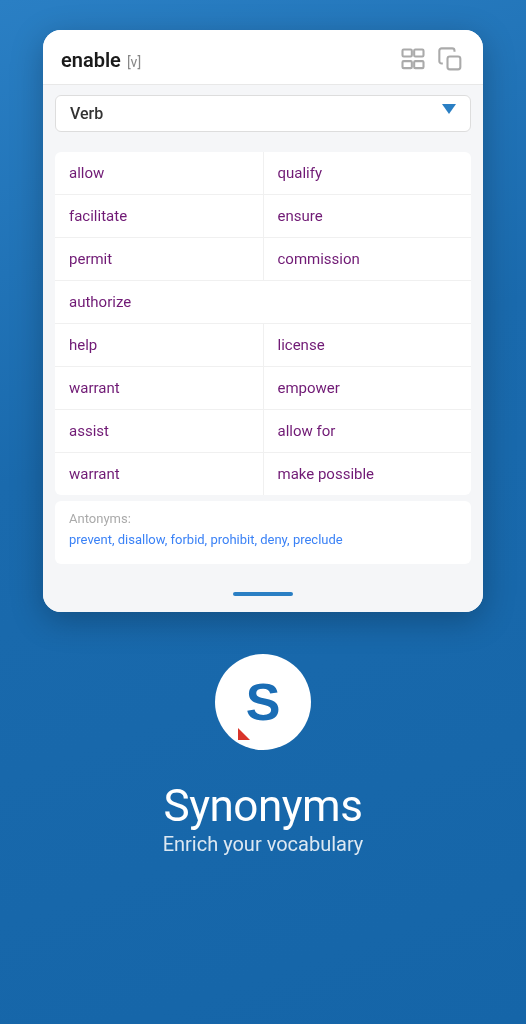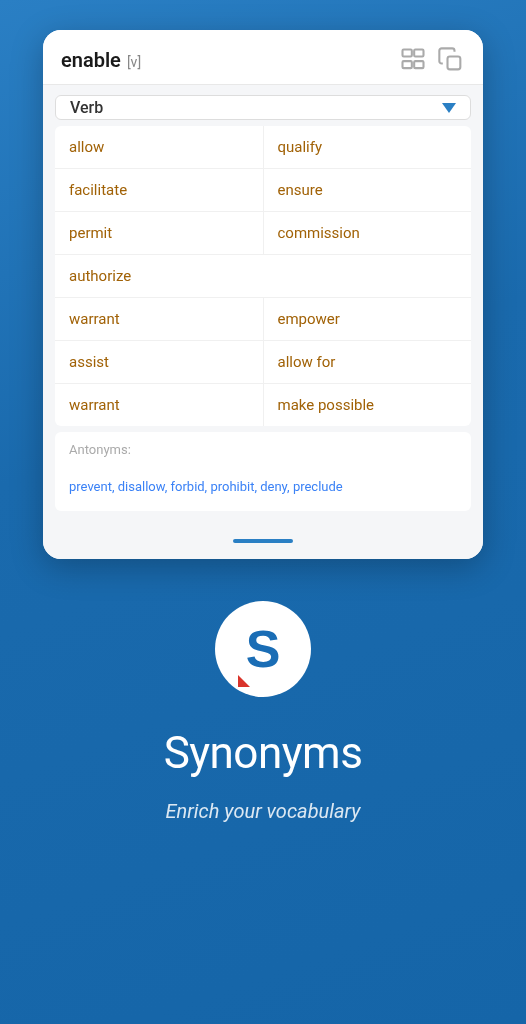--- a/index.html
+++ b/index.html
@@ -59,27 +59,27 @@
 
     .header-icon {
       width: 28px;
       height: 28px;
       color: #999;
     }
 
     
     .verb-selector {
       background: #fff;
-      margin: 10px 12px 6px 12px;
+      margin: 10px 12px 20px 12px;
       border-radius: 6px;
       border: 1px solid #ddd;
       display: flex;
-      align-items: center;
+      align-items: flex-start;
       justify-content: space-between;
-      padding: 2px 14px;
+      padding: 8px 14px;
     }
 
     .verb-label {
       font-size: 16px;
       color: #333;
       font-weight: 500;
     }
 
     .chevron-down {
       width: 0;
@@ -103,21 +103,21 @@
     }
 
     .synonym-row:last-child {
       border-bottom: none;
     }
 
     .synonym-cell {
       flex: 1;
       padding: 12px 14px;
       font-size: 15px;
-      color: #a16207;
+      color: #701a75;
       border-right: 1px solid #f0f0f0;
       cursor: pointer;
     }
 
     .synonym-cell:last-child {
       border-right: none;
     }
 
     .synonym-cell:first-child {
       border-left: none;
@@ -127,21 +127,21 @@
     .antonyms-section {
       background: #fff;
       margin: 6px 12px 12px 12px;
       border-radius: 6px;
       padding: 10px 14px 14px 14px;
     }
 
     .antonyms-label {
       font-size: 13px;
       color: #aaa;
-      margin-bottom: 20px;
+      margin-bottom: 4px;
     }
 
     .antonyms-text {
       font-size: 13px;
       color: #3b82f6;
       line-height: 1.5;
     }
 
     
     .bottom-handle {
@@ -177,23 +177,22 @@
       font-size: 44px;
       font-weight: 400;
       color: #fff;
       margin-top: 18px;
       letter-spacing: -0.5px;
     }
 
     .app-subtitle {
       font-size: 20px;
       color: rgba(255,255,255,0.85);
-      margin-top: 20px;
+      margin-top: 0;
       font-weight: 400;
-      font-style: italic;
     }
   </style>
 </head>
 <body>
 
 <div class="phone-card">
 
   <div class="card-header">
     <div class="header-word">
       <span class="word-text">enable</span>
@@ -230,20 +229,24 @@
       <span class="synonym-cell">ensure</span>
     </div>
     <div class="synonym-row">
       <span class="synonym-cell">permit</span>
       <span class="synonym-cell">commission</span>
     </div>
     <div class="synonym-row">
       <span class="synonym-cell">authorize</span>
     </div>
     <div class="synonym-row">
+      <span class="synonym-cell">help</span>
+      <span class="synonym-cell">license</span>
+    </div>
+    <div class="synonym-row">
       <span class="synonym-cell">warrant</span>
       <span class="synonym-cell">empower</span>
     </div>
     <div class="synonym-row">
       <span class="synonym-cell">assist</span>
       <span class="synonym-cell">allow for</span>
     </div>
     <div class="synonym-row">
       <span class="synonym-cell">warrant</span>
       <span class="synonym-cell">make possible</span>

